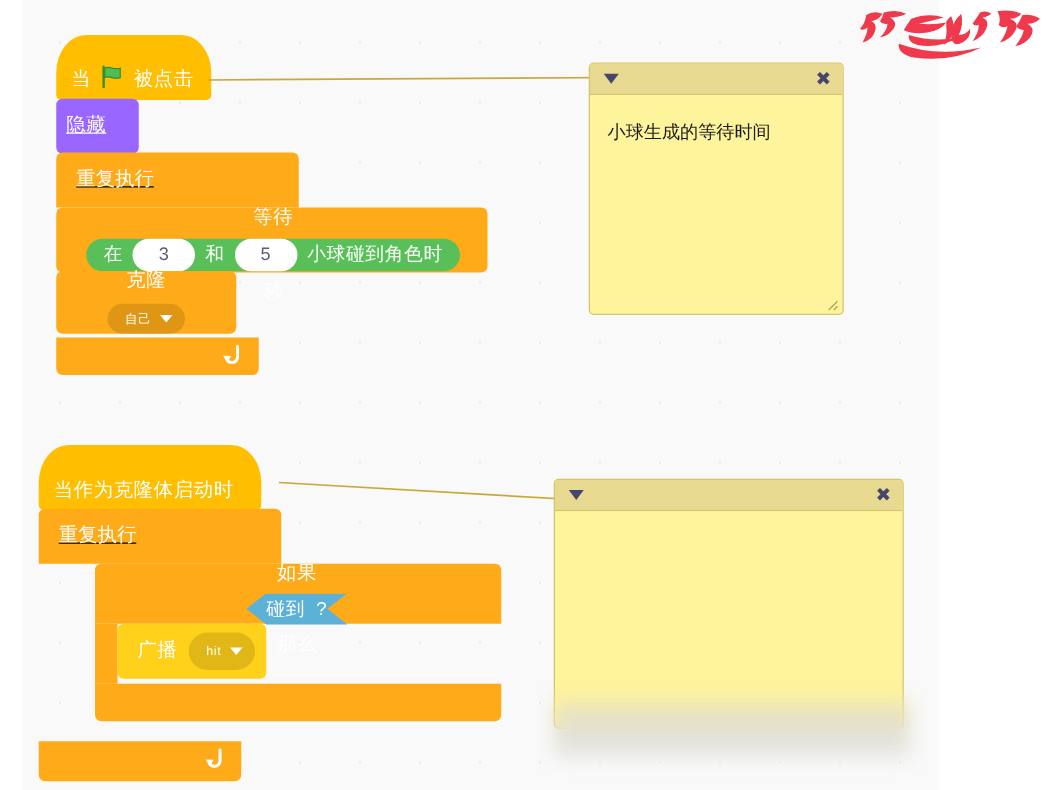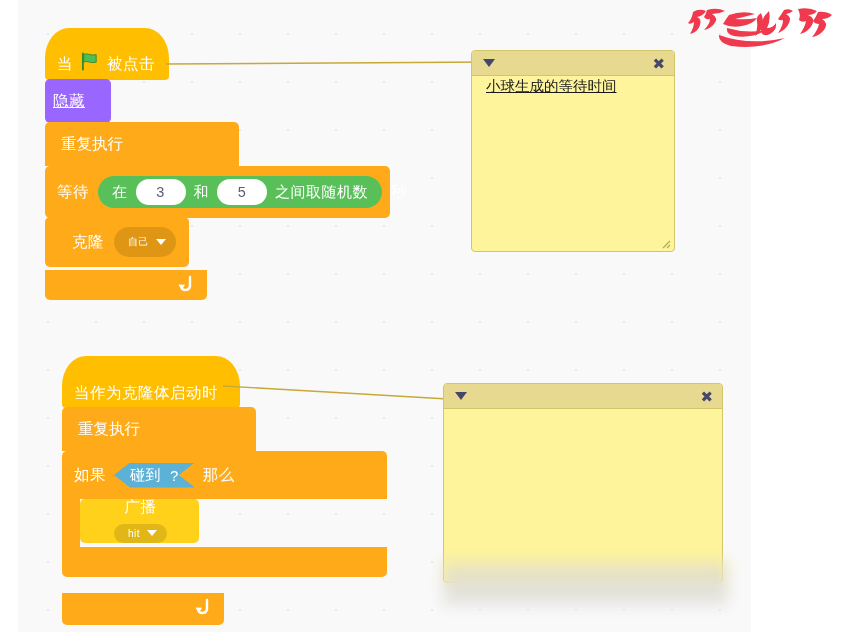--- a/index.html
+++ b/index.html
@@ -91,28 +91,30 @@
     border-radius: 5px;
     padding: 0 8px;
     text-decoration: underline;
   }
   .looks .notch-bot { background: #9966ff; }
 
   
   .ctrl {
     background: #ffab19;
     border-radius: 5px;
+    flex-direction: column;
   }
   .ctrl-head {
     background: #ffab19;
     height: 44px;
     border-radius: 5px 5px 0 0;
     padding: 0 16px;
     display: flex;
     align-items: center;
+    text-decoration: underline;
   }
   .ctrl-arm {
     background: #ffab19;
     width: 18px;
   }
   .ctrl-foot {
     background: #ffab19;
     height: 30px;
     border-radius: 0 0 5px 5px;
     position: relative;
@@ -194,21 +196,20 @@
 
   
   .events {
     background: #ffd11a;
     height: 44px;
     border-radius: 5px;
     padding: 0 14px 0 16px;
     display: flex;
     align-items: center;
     gap: 9px;
-    flex-direction: column;
   }
   .events .pill { background: rgba(0,0,0,0.12); }
 
   
   .comment {
     position: absolute;
     background: #fef49c;
     border: 1px solid #d2c66a;
     border-radius: 4px;
     box-sizing: border-box;
@@ -232,27 +233,26 @@
     border-top: 8px solid #44476a;
   }
   .cm-close {
     color: #44476a;
     font-size: 15px;
     font-weight: bold;
     line-height: 1;
     cursor: pointer;
   }
   .comment-body {
-    padding: 0 14px;
+    padding: 20px 14px;
     color: #1a1a1a;
     font-size: 14.5px;
     line-height: 1.45;
     white-space: pre-wrap;
     word-break: break-all;
-    text-decoration: underline;
   }
   .cm-resize {
     position: absolute;
     right: 3px;
     bottom: 2px;
     width: 12px;
     height: 12px;
     cursor: nwse-resize;
   }
 
@@ -312,21 +312,21 @@
         <div style="position:relative;">
 
           <div class="blk ctrl" style="height:52px; padding:0 10px 0 12px; gap:9px; width:345px; border-radius:5px;">
             <span class="lbl">等待</span>
 
             <span class="op-green">
               <span>在</span>
               <span class="num-input">3</span>
               <span>和</span>
               <span class="num-input">5</span>
-              <span>之间取随机数</span>
+              <span>小球碰到角色时</span>
             </span>
 
             <span class="lbl">秒</span>
           </div>
 
           <div class="blk ctrl" style="height:50px; padding:0 27px; gap:10px; width:144px; margin-top:-1px; border-radius:5px;">
             <span class="lbl">克隆</span>
             <span class="pill">
               <span>自己</span>
               <i class="caret"></i>
@@ -338,33 +338,33 @@
 
       <div class="ctrl-foot" style="width:162px;">
         <svg class="loop-arrow" viewBox="0 0 20 20">
           <path d="M15 3 L15 12 A4.5 4.5 0 0 1 6.5 13.5" fill="none" stroke="#ffffff" stroke-width="2.4" stroke-linecap="round"></path>
           <path d="M3.5 10.5 L6.7 16.2 L10 10.8 Z" fill="#ffffff"></path>
         </svg>
       </div>
     </div>
   </div>
 
-  <div class="script" style="left:44px; top:356px;text-align:right;">
+  <div class="script" style="left:13px; top:356px;text-align:right;">
 
     <div class="blk hat" style="width:178px; padding-bottom:8px;">
       <span class="lbl">当作为克隆体启动时</span>
     </div>
 
     <div style="position:relative; margin-top:-1px; width:162px;">
 
       <div class="ctrl-head" style="width:162px;">
         <span class="lbl">重复执行</span>
       </div>
 
-      <div style="display:flex;">
+      <div style="display:flex;margin-left:45px;">
         <div class="ctrl-arm" style="height:142px;"></div>
 
         <div style="position:relative;">
 
           <div style="position:relative; width:325px;">
 
             <div class="blk ctrl" style="height:48px; padding:0 14px 0 12px; gap:8px; width:325px;
                         border-radius:5px 5px 0 0; box-sizing:border-box;">
               <span class="lbl">如果</span>
 

